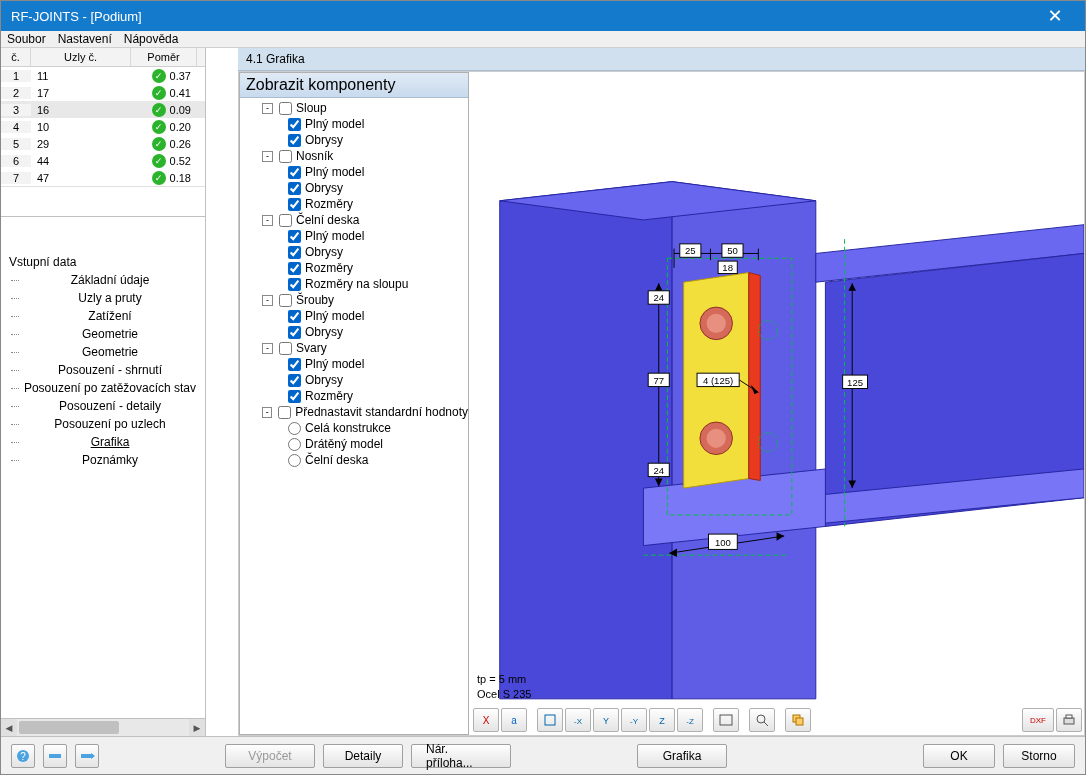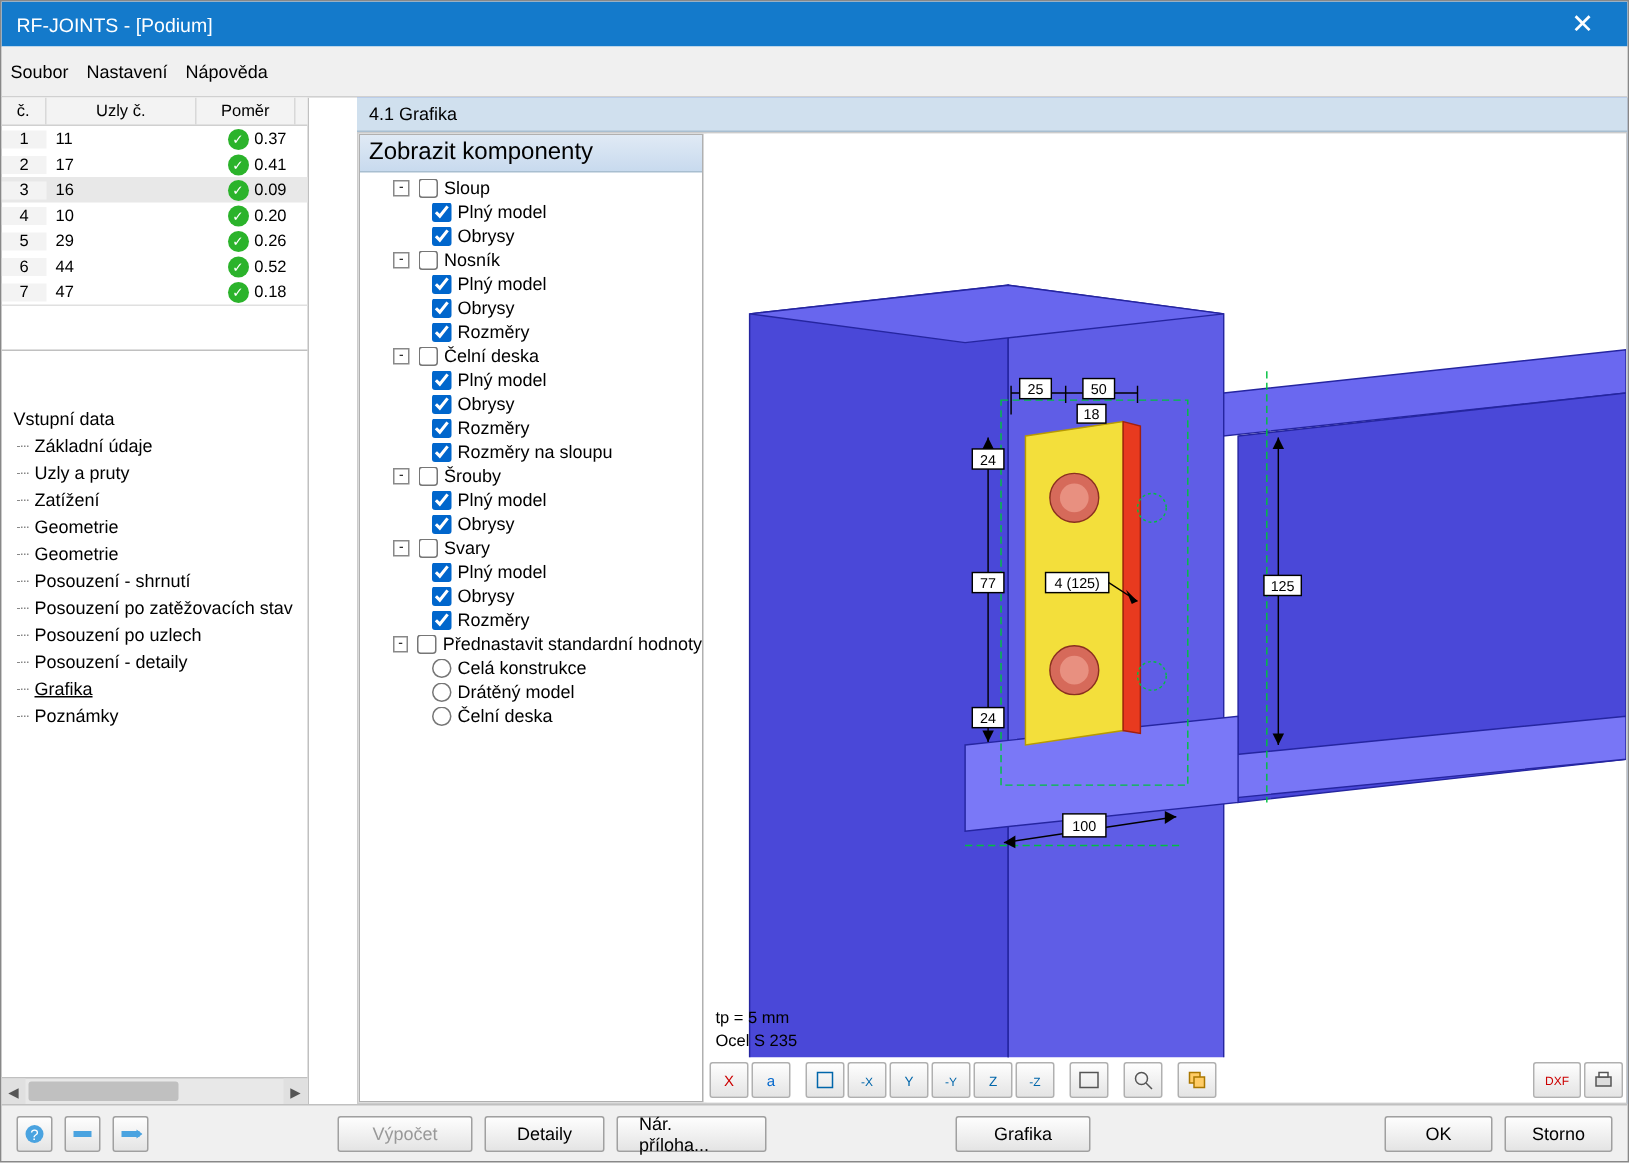--- a/index.html
+++ b/index.html
@@ -27,21 +27,21 @@
 .title-bar .close-btn {
   margin-left: auto;
   font-size: 18px;
   font-family: Arial;
   cursor: pointer;
   width: 40px;
   text-align: center;
 }
 .menu-bar {
   background: #f0f0f0;
-  height: 34px;
+  height: 17px;
   display: flex;
   align-items: center;
   padding: 0 6px;
   gap: 12px;
   border-bottom: 1px solid #d0d0d0;
 }
 .menu-bar span { cursor: pointer; }
 .main-area {
   flex: 1;
   display: flex;
@@ -91,21 +91,21 @@
 }
 .data-table-fill { flex: 0 0 30px; border-top: 1px solid #e0e0e0;}
 .nav-tree {
   flex: 1;
   border-top: 1px solid #c0c0c0;
   padding: 4px 2px;
   font-size: 12px;
   overflow: hidden;
 }
 .nav-tree .grp { padding: 2px 6px; margin-top: 32px; }
-.nav-tree .itm { padding: 2px 6px 2px 20px; cursor: pointer; position: relative;}
+.nav-tree .itm { padding: 2px 6px 2px 20px; cursor: pointer; position: relative; text-align: center;}
 .nav-tree .itm::before {
   content: ""; position: absolute; left: 8px; top: 50%;
   border-top: 1px dotted #888; width: 8px;
 }
 .nav-tree .itm.sel { text-decoration: underline; }
 .hscroll {
   height: 18px;
   background: #e8e8e8;
   border-top: 1px solid #c0c0c0;
   position: relative;
@@ -338,22 +338,22 @@
       <div id="nav-items-1">
           <div class="itm">Základní údaje</div>
           <div class="itm">Uzly a pruty</div>
           <div class="itm">Zatížení</div>
           <div class="itm">Geometrie</div>
         </div>
       <div id="nav-items-2">
           <div class="itm">Geometrie</div>
           <div class="itm">Posouzení - shrnutí</div>
           <div class="itm">Posouzení po zatěžovacích stav</div>
+          <div class="itm">Posouzení - detaily</div>
           <div class="itm">Posouzení po uzlech</div>
-          <div class="itm">Posouzení - detaily</div>
           <div class="itm sel">Grafika</div>
           <div class="itm">Poznámky</div>
         </div>
     </div>
     <div class="hscroll">
       <div class="arr l">◀</div>
       <div class="thumb"></div>
       <div class="arr r">▶</div>
     </div>
   </div>

